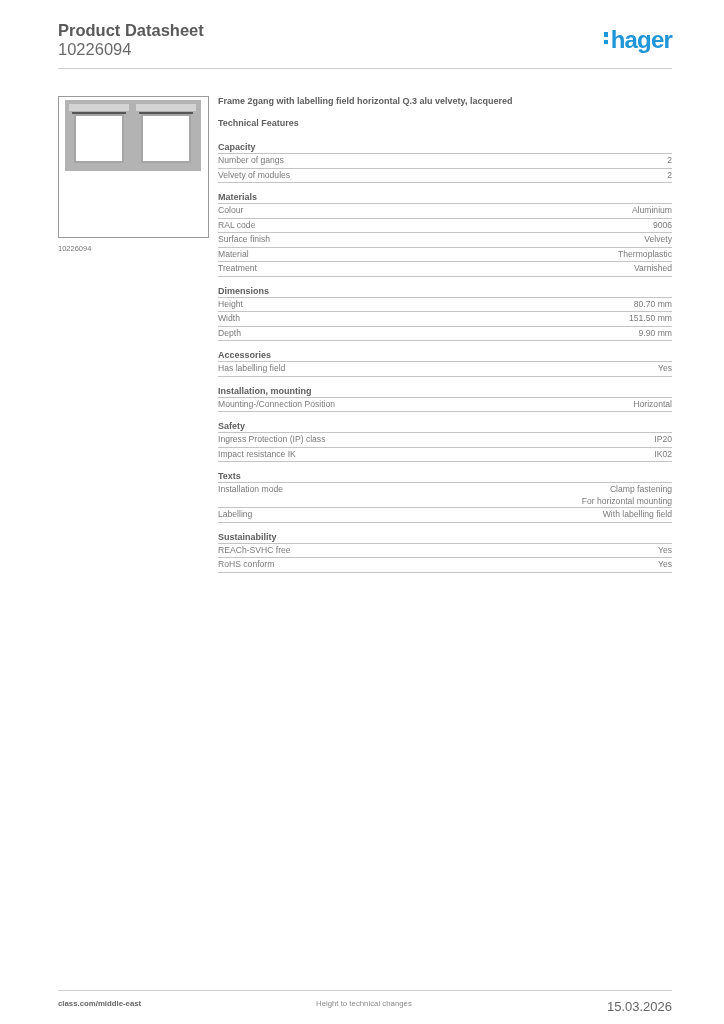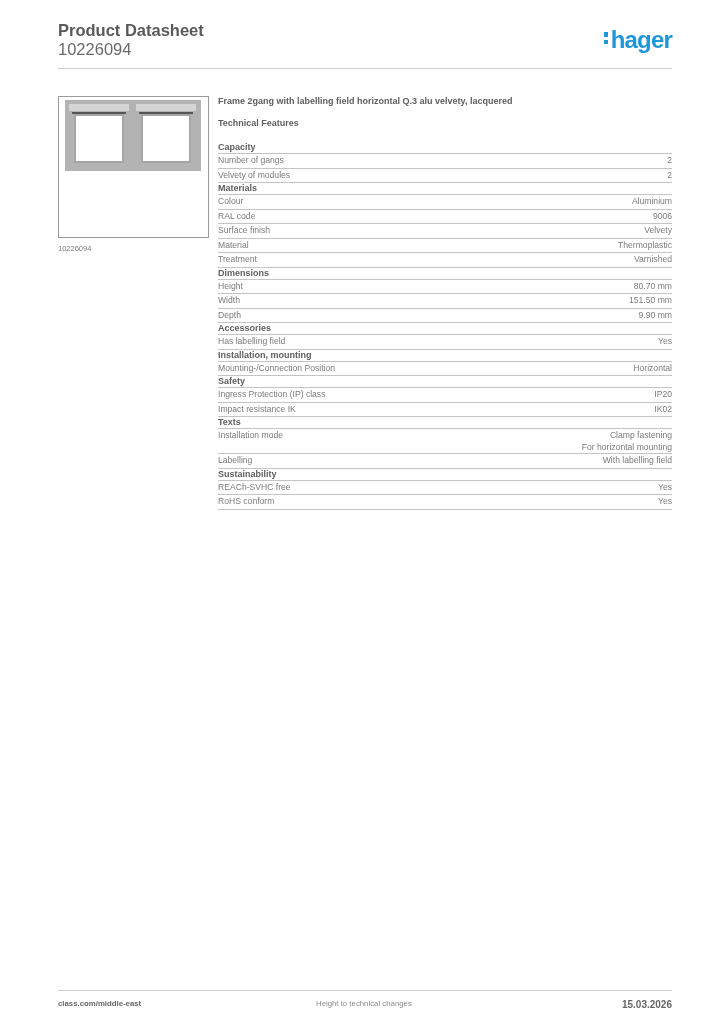--- a/index.html
+++ b/index.html
@@ -18,30 +18,30 @@
   .gang { position:absolute; top:4px; width:60px; height:61px; }
   .gang .lbl { position:absolute; left:0; top:0; width:60px; height:7px; background:#d4d4d4; }
   .gang .bar { position:absolute; left:3px; top:8px; width:54px; height:2px; background:#555; }
   .gang .hole { position:absolute; left:5px; top:10px; width:50px; height:49px; background:#fff; border:2px solid #a5a5a5; }
   .image-caption { position:absolute; left:58px; top:244px; font-size:7.5px; color:#777; }
 
   .content { position:absolute; left:218px; top:96px; width:454px; }
   .product-name { font-size:9px; font-weight:bold; color:#5e5e5e; height:14px; line-height:10px; }
   .tech-title { font-size:9px; font-weight:bold; color:#5e5e5e; margin-top:8px; height:24px; line-height:10px; }
 
-  .section { }
+  .section { margin-bottom:9px; }
   .section-title { font-size:9px; font-weight:bold; color:#5e5e5e; height:12px; line-height:11px; border-bottom:1px solid #c4c4c4; }
   .row { display:flex; justify-content:space-between; font-size:8.6px; color:#7a7a7a; min-height:14.5px; line-height:13.5px; border-bottom:1px solid #c4c4c4; }
   .row .val { text-align:right; white-space:pre-line; line-height:11.5px; padding-top:1px; }
   .row .key { line-height:13px; }
 
   .footer { position:absolute; left:58px; top:990px; width:614px; border-top:1px solid #cfcfcf; }
   .footer-left { position:absolute; left:0; top:8px; font-size:7.8px; font-weight:bold; color:#666; }
   .footer-center { position:absolute; left:258px; top:8px; font-size:7.8px; color:#8a8a8a; }
-  .footer-right { position:absolute; right:0; top:8px; font-size:10px; font-weight:bold; color:#666; }
+  .footer-right { position:absolute; right:0; top:8px; font-size:13px; font-weight:normal; color:#666; }
 </style>
 </head>
 <body>
 
 <div class="header">
   <div class="doc-title">Product Datasheet</div>
   <div class="doc-number">10226094</div>
   <div class="logo">
     <span class="colon"><i></i><i></i></span><span>hager</span>
   </div>

